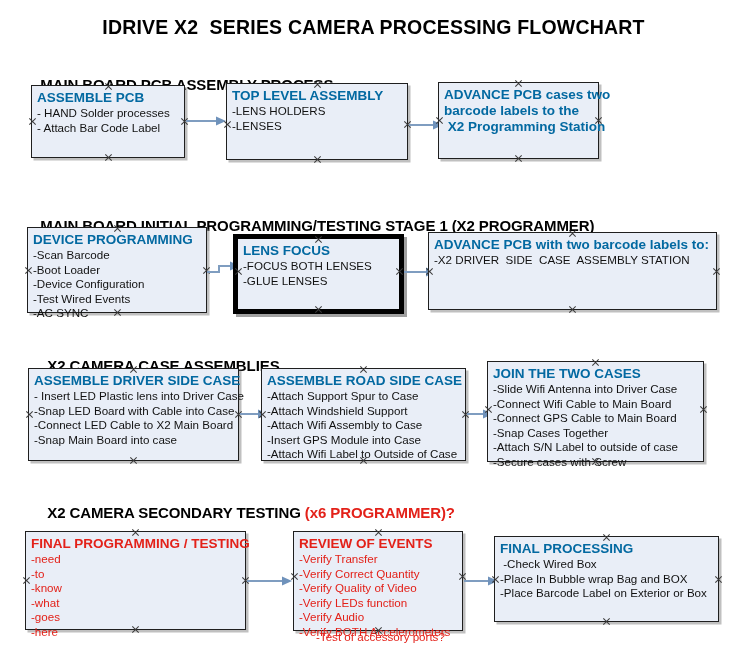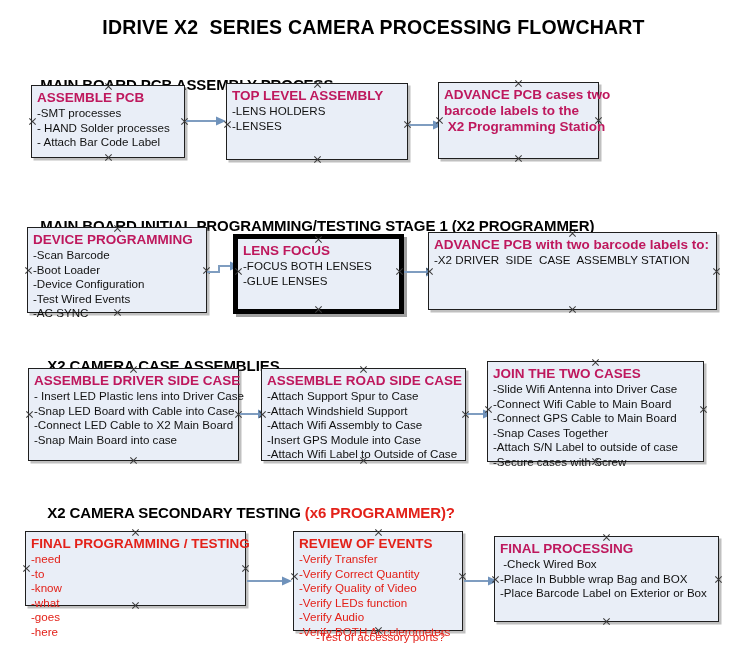--- a/index.html
+++ b/index.html
@@ -52,21 +52,21 @@
     padding: 4px 5px 3px 5px;
     overflow: visible;
   }
   .pbox.thickframe {
     border: 5px solid #000000;
     box-shadow: 3px 3px 0 rgba(128,128,128,0.75);
   }
   .pbox .bhead {
     font-size: 13.5px;
     font-weight: bold;
-    color: #be185d;
+    color: #0369a1;
     line-height: 16px;
     white-space: pre;
   }
   .pbox .bline {
     font-size: 11.6px;
     font-weight: normal;
     color: #111111;
     line-height: 14.6px;
     white-space: pre;
   }
@@ -122,21 +122,20 @@
 <div id="page">
 
   <div class="doc-title">IDRIVE X2  SERIES CAMERA PROCESSING FLOWCHART</div>
 
   <div class="section-title" style="left:24px; top:59px;">
     <span>MAIN BOARD PCB ASSEMBLY PROCESS</span>
   </div>
 
   <div class="pbox" style="left:31px; top:85px; width:154px; height:73px;">
     <div class="bhead">ASSEMBLE PCB</div>
-    <div class="bline">-SMT processes</div>
     <div class="bline">- HAND Solder processes</div>
     <div class="bline">- Attach Bar Code Label</div>
     <span class="xh" style="left:50%; top:0;"></span>
     <span class="xh" style="left:50%; top:100%;"></span>
     <span class="xh" style="left:0; top:50%;"></span>
     <span class="xh" style="left:100%; top:50%;"></span>
   </div>
 
   <svg class="arrow" style="left:186px; top:115px; width:42px; height:12px;" viewBox="0 0 42 12">
     <line x1="0" y1="6" x2="31" y2="6"></line>
@@ -264,21 +263,21 @@
     <span class="xh" style="left:50%; top:0;"></span>
     <span class="xh" style="left:50%; top:100%;"></span>
     <span class="xh" style="left:0; top:48%;"></span>
     <span class="xh" style="left:100%; top:48%;"></span>
   </div>
 
   <div class="section-title" style="left:31px; top:487px;">
     <span>X2 CAMERA SECONDARY TESTING </span><span class="accent">(x6 PROGRAMMER)?</span>
   </div>
 
-  <div class="pbox red" style="left:25px; top:531px; width:221px; height:75px;">
+  <div class="pbox red" style="left:25px; top:531px; width:221px; height:99px;">
     <div class="bhead">FINAL PROGRAMMING / TESTING</div>
     <div class="bline">-need</div>
     <div class="bline">-to</div>
     <div class="bline">-know</div>
     <div class="bline">-what</div>
     <div class="bline">-goes</div>
     <div class="bline">-here</div>
     <span class="xh" style="left:50%; top:0;"></span>
     <span class="xh" style="left:50%; top:100%;"></span>
     <span class="xh" style="left:0; top:50%;"></span>

